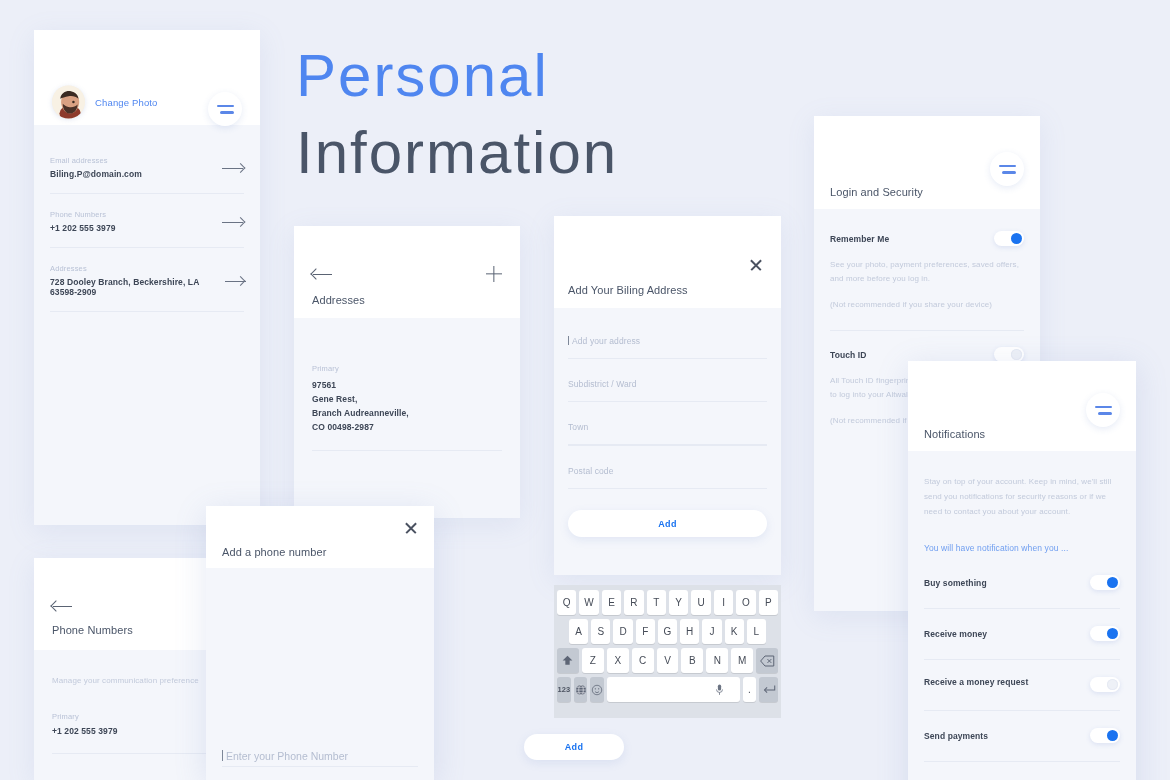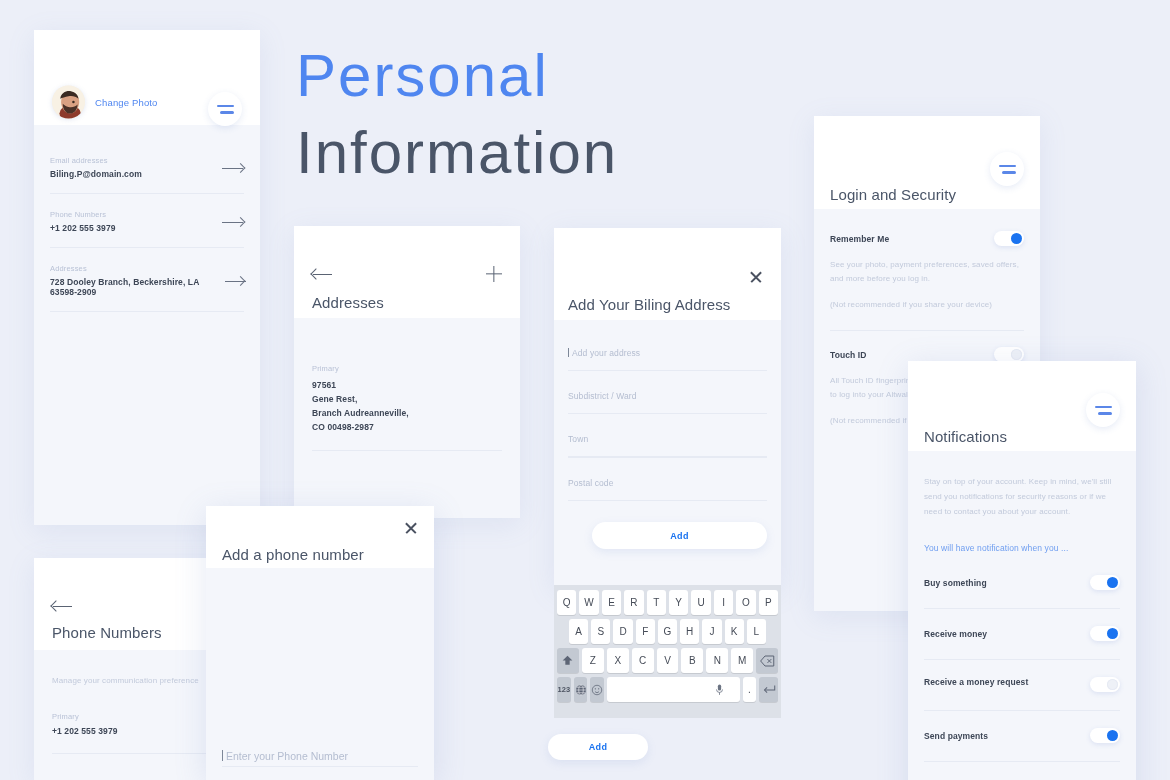--- a/index.html
+++ b/index.html
@@ -10,21 +10,21 @@
     overflow: hidden;
   }
   #stage { position: relative; width: 1170px; height: 780px; }
 
   
   .card { position: absolute; background: #f4f6fb; }
   .card-head { background: #ffffff; position: relative; }
   .card-body { position: relative; }
 
   .panel-title {
-    font-size: 15px; font-weight: 400; color: #4a5568;
+    font-size: 11px; font-weight: 400; color: #4a5568;
     letter-spacing: .1px;
   }
   .hamburger {
     position: absolute; width: 34px; height: 34px; border-radius: 50%;
     background: #fff; box-shadow: 0 2px 7px rgba(80,110,190,.14);
     display: flex; flex-direction: column; align-items: center;
     justify-content: center; gap: 4px;
   }
   .hamburger i { display: block; height: 2.5px; background: #5b87e8; border-radius: 2px; }
   .hamburger i:nth-child(1) { width: 17px; }
@@ -78,21 +78,21 @@
   .toggle .knob {
     position: absolute; width: 11px; height: 11px; border-radius: 50%;
     top: 2px; right: 2px; background: #1a73f0;
   }
   .toggle.off .knob { background: #eef1f7; box-shadow: inset 0 0 0 1px #e6eaf3; }
 
   .add-btn {
     background: #fff; border-radius: 18px; text-align: left;
     font-size: 9px; font-weight: 700; color: #1a73f0; letter-spacing: .3px;
     box-shadow: 0 3px 10px rgba(100,130,200,.13);
-    display:flex; align-items:center; justify-content:center;margin-left:24px;
+    display:flex; align-items:center; justify-content:center;
   }
   .field-text { font-size: 8.5px; color: #b4bdd0; letter-spacing: .1px; }
   .caret { display:inline-block; width:1px; height:9px; background:#7d8798;
            vertical-align:-1px; margin-right:3px; }
 
   
   #big-title { position: absolute; left: 296px; top: 38px; }
   #big-title div { font-size: 60px; font-weight: 300; line-height: 1.28;
                    letter-spacing: 2px; }
   .t-blue { color: #4f86f0; }
@@ -188,21 +188,21 @@
       <div style="margin-top:5px;">
         <div class="row-value" style="line-height:1.65;">97561</div>
         <div class="row-value" style="line-height:1.65;">Gene Rest,</div>
         <div class="row-value" style="line-height:1.65;">Branch Audreanneville,</div>
         <div class="row-value" style="line-height:1.65;">CO 00498-2987</div>
       </div>
       <div class="divider" style="margin-top:16px;"></div>
     </div>
   </div>
 
-  <div class="card" style="left:554px; top:228px; width:227px; height:359px; box-shadow:0 6px 26px rgba(120,145,200,.13);">
+  <div class="card" style="left:554px; top:216px; width:227px; height:359px; box-shadow:0 6px 26px rgba(120,145,200,.13);">
     <div class="card-head" style="height:92px;">
       <div style="position:absolute; right:18px; top:42px;">
         <div class="close-icon"></div>
       </div>
       <div class="panel-title" style="position:absolute; left:14px; top:68px;">Add Your Biling Address</div>
     </div>
     <div class="card-body" style="padding:22px 14px 0;">
       <div style="padding-bottom:10px;">
         <span class="caret"></span><span class="field-text">Add your address</span>
       </div>

